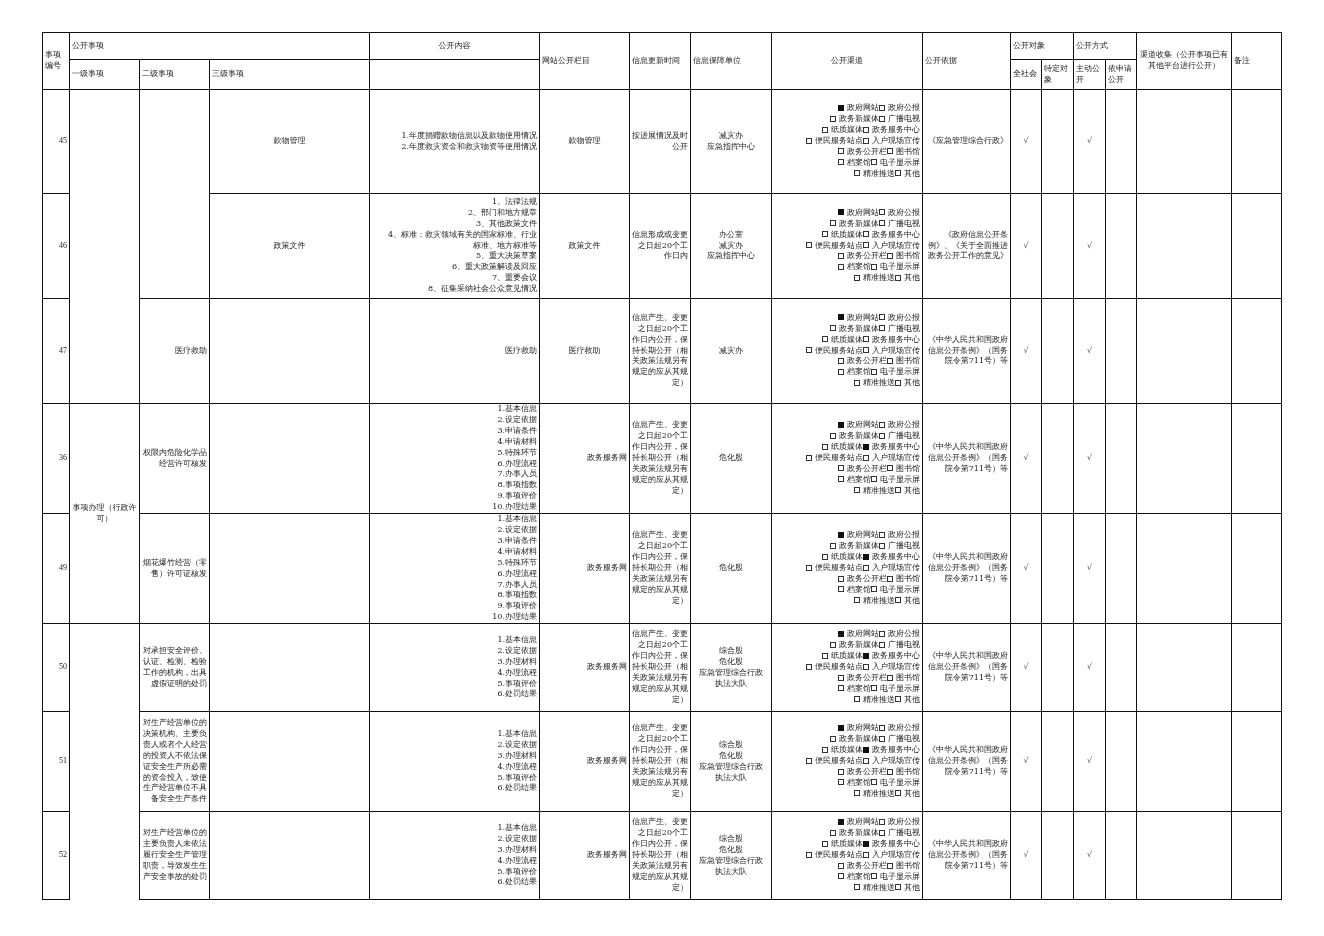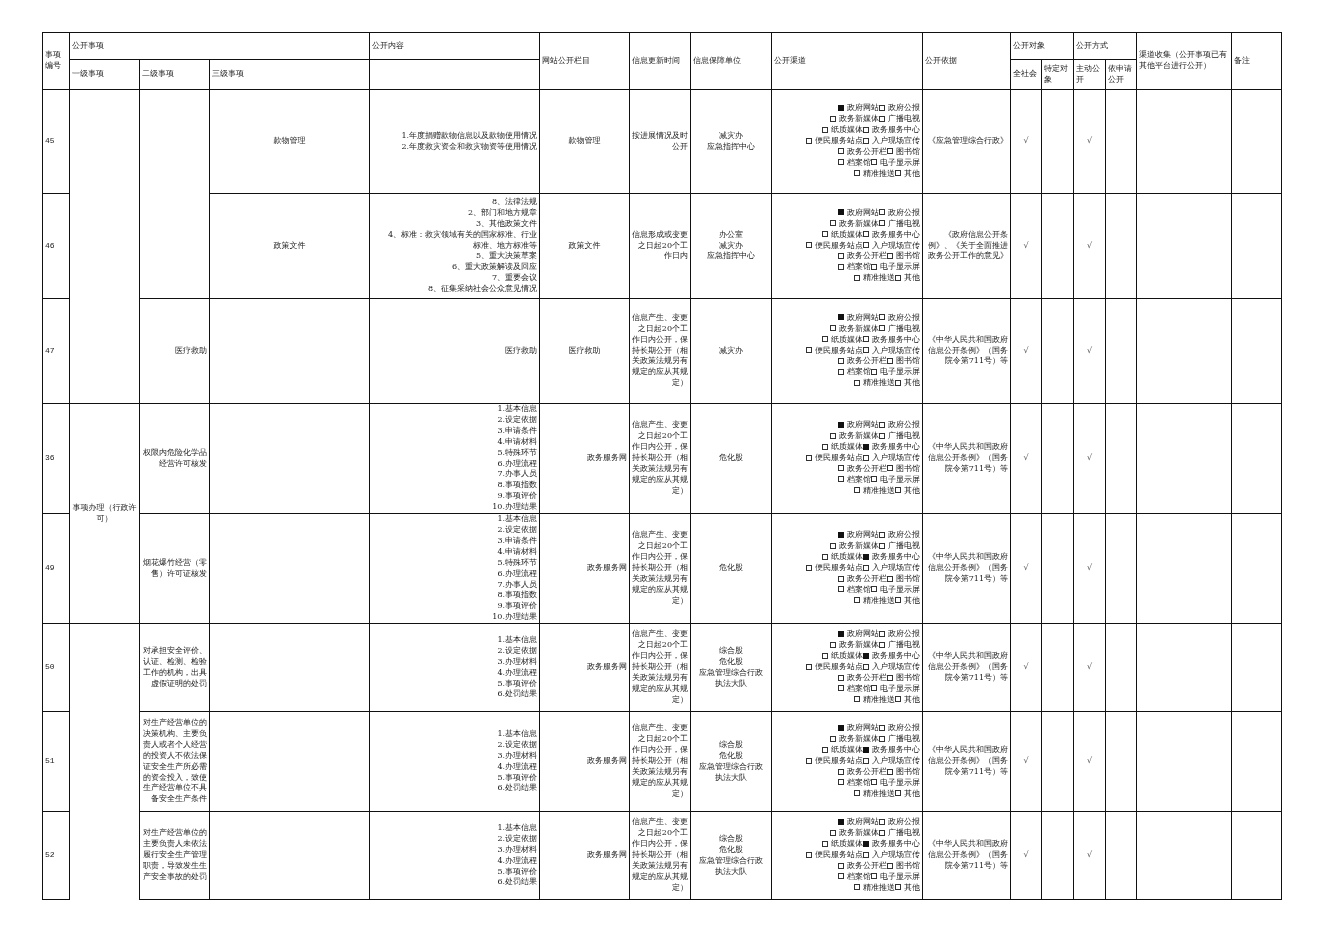--- a/index.html
+++ b/index.html
@@ -3,22 +3,22 @@
 <meta charset="utf-8">
 <style>
   html,body{margin:0;padding:0;background:#ffffff;}
   body{width:1324px;height:936px;overflow:hidden;position:relative;
        font-family:"DejaVu Serif","Liberation Serif",serif;color:#1a1a1a;}
   table.sheet{position:absolute;left:42px;top:32px;border-collapse:collapse;table-layout:fixed;width:1239px;}
   table.sheet td, table.sheet th{border:1px solid #111;padding:0 2px;font-size:8px;line-height:10.9px;
        vertical-align:middle;font-weight:normal;overflow:hidden;}
   th{font-family:"DejaVu Sans","Liberation Sans",sans-serif;font-size:8px;}
   th.c{ text-align:left; }
-  th.l{ text-align:left; }
-  td.num{font-family:Liberation Mono, monospace;text-align:left;font-size:8px;}
+  th.l{ text-align:center; }
+  td.num{font-family:Liberation Serif, serif;text-align:right;font-size:8px;}
   td.c{text-align:center;}
   td.l{text-align:right;}
   .lines div{white-space:nowrap;}
   .chk{font-family:"DejaVu Sans",sans-serif;color:#555;text-align:center;font-size:8px;}
   .noborder-bottom{border-bottom:none !important;}
   .wrap{white-space:normal;word-break:break-all;}
   .box{display:inline-block;width:6px;height:6px;border:1px solid #333;vertical-align:-0.5px;margin-right:3px;box-sizing:border-box;}
   .box.on{background:#111;border-color:#111;}
   .cb-row{white-space:nowrap;}
   .cb-item{display:inline-block;}
@@ -102,21 +102,21 @@
         <td class="chk"></td>
         <td class="chk">√</td>
         <td class="chk"></td>
         <td></td>
         <td></td>
       </tr>
       <tr style="height: 105px;">
         <td class="num">46</td>
         <td class="c">政策文件</td>
         <td class="l lines">
-          <div>8、法律法规</div>
+          <div>1、法律法规</div>
           <div>2、部门和地方规章</div>
           <div>3、其他政策文件</div>
           <div>4、标准：救灾领域有关的国家标准、行业</div>
           <div>标准、地方标准等</div>
           <div>5、重大决策草案</div>
           <div>6、重大政策解读及回应</div>
           <div>7、重要会议</div>
           <div>8、征集采纳社会公众意见情况</div>
         </td>
         <td class="c">政策文件</td>

